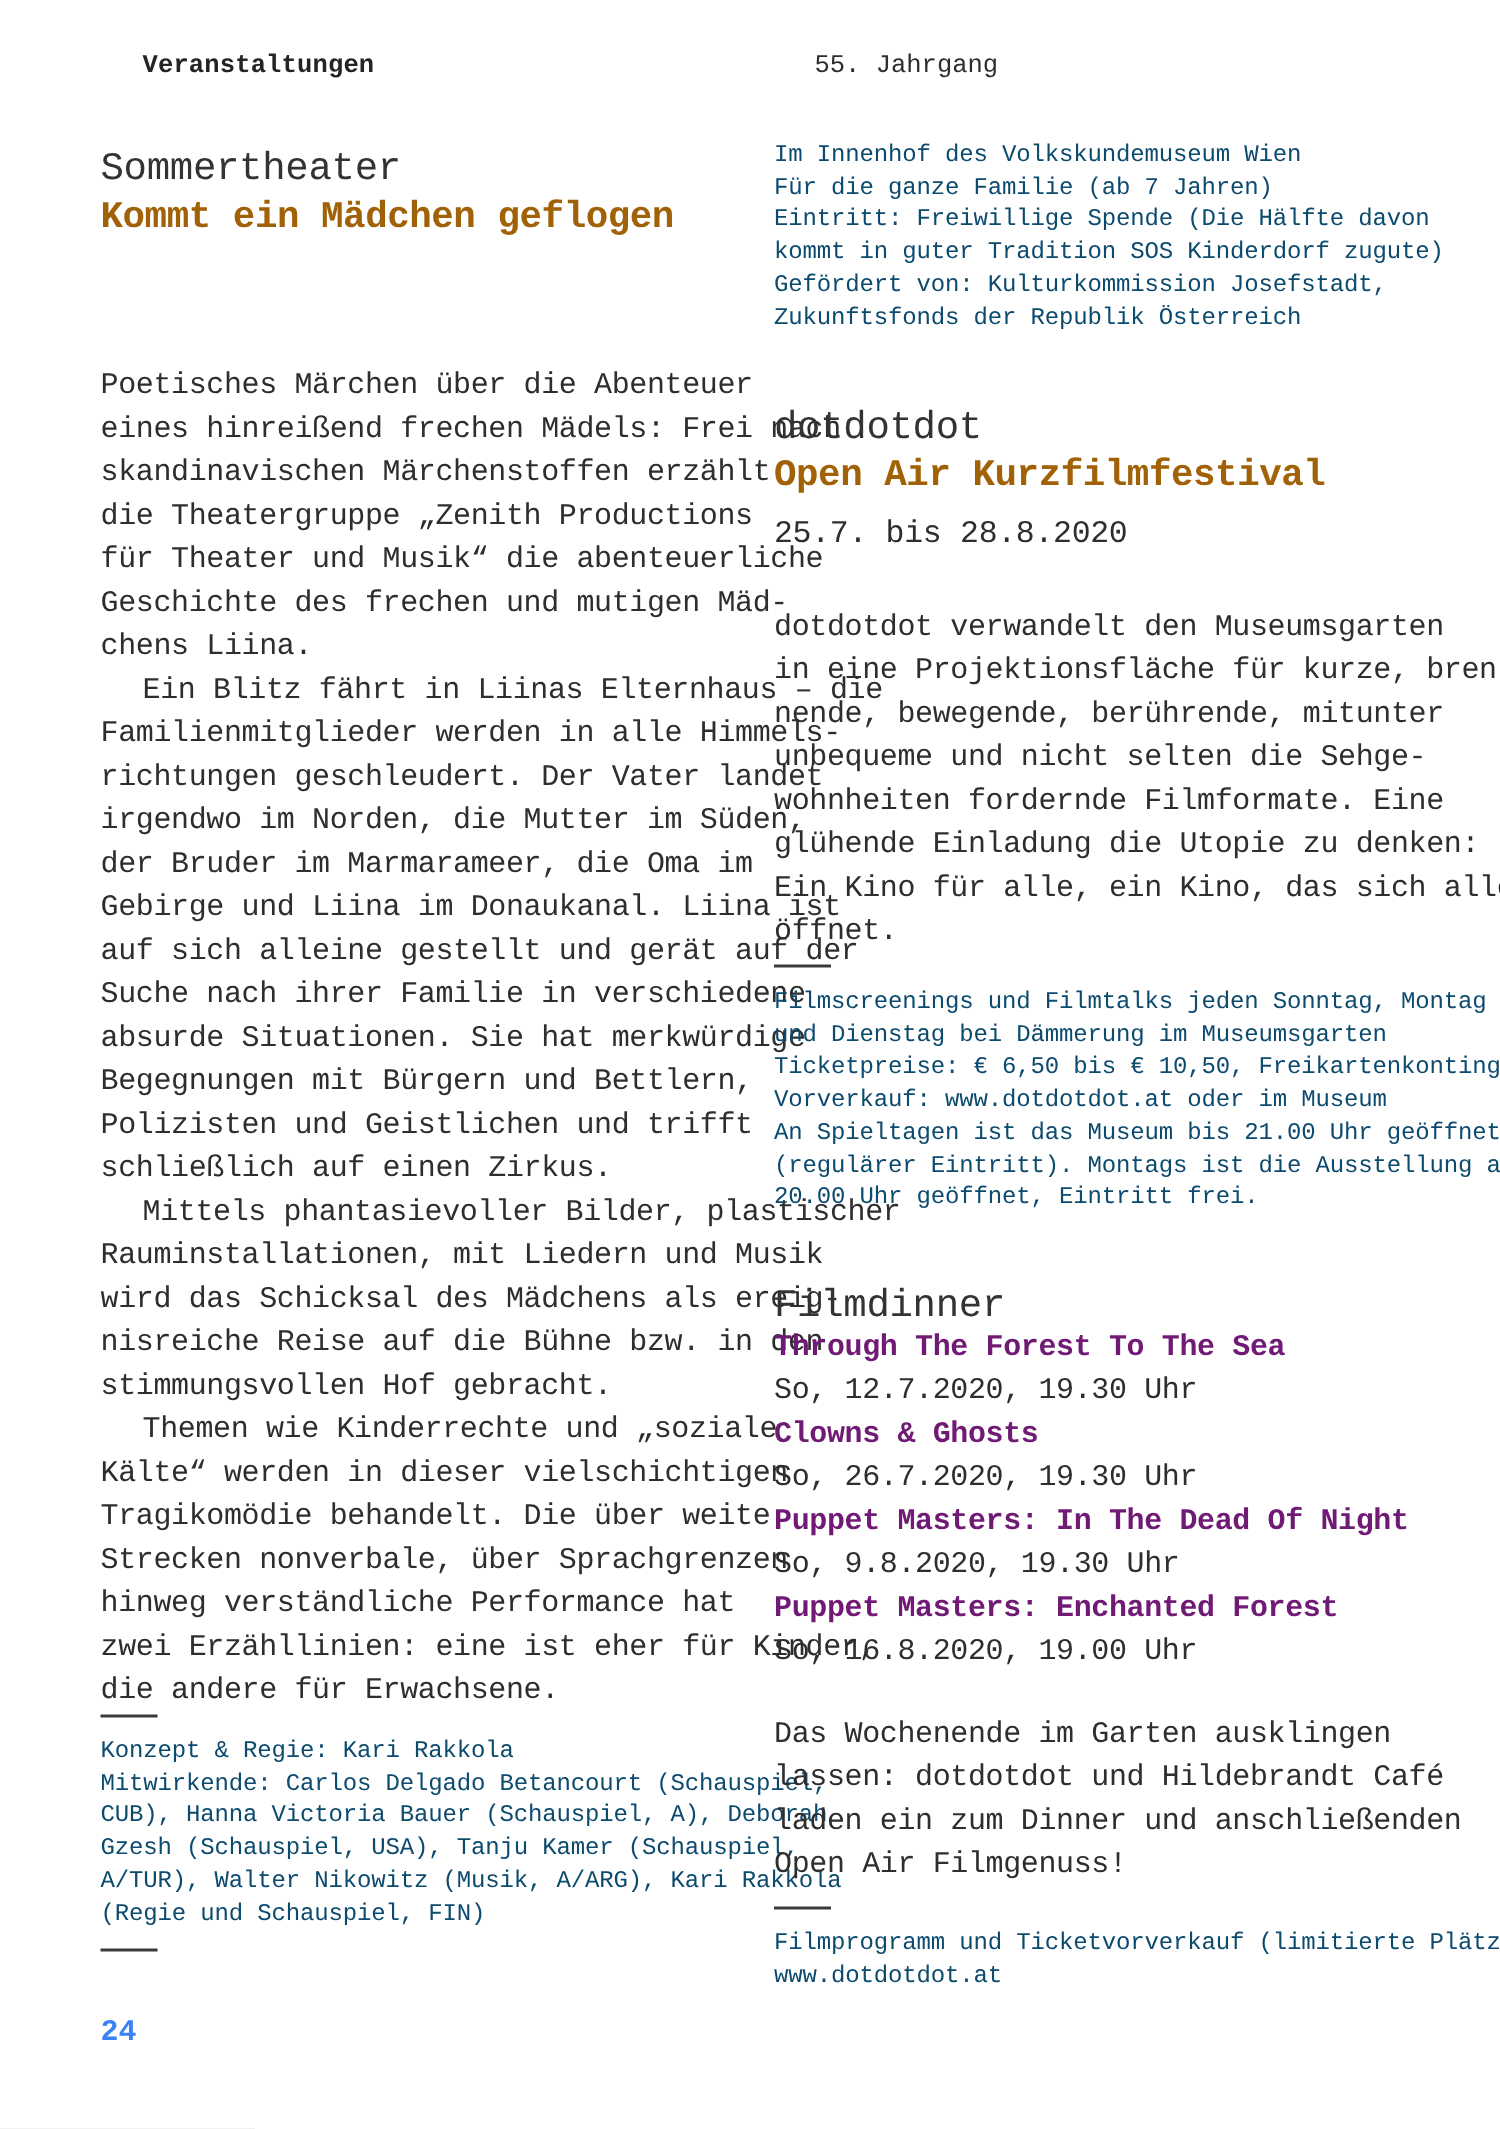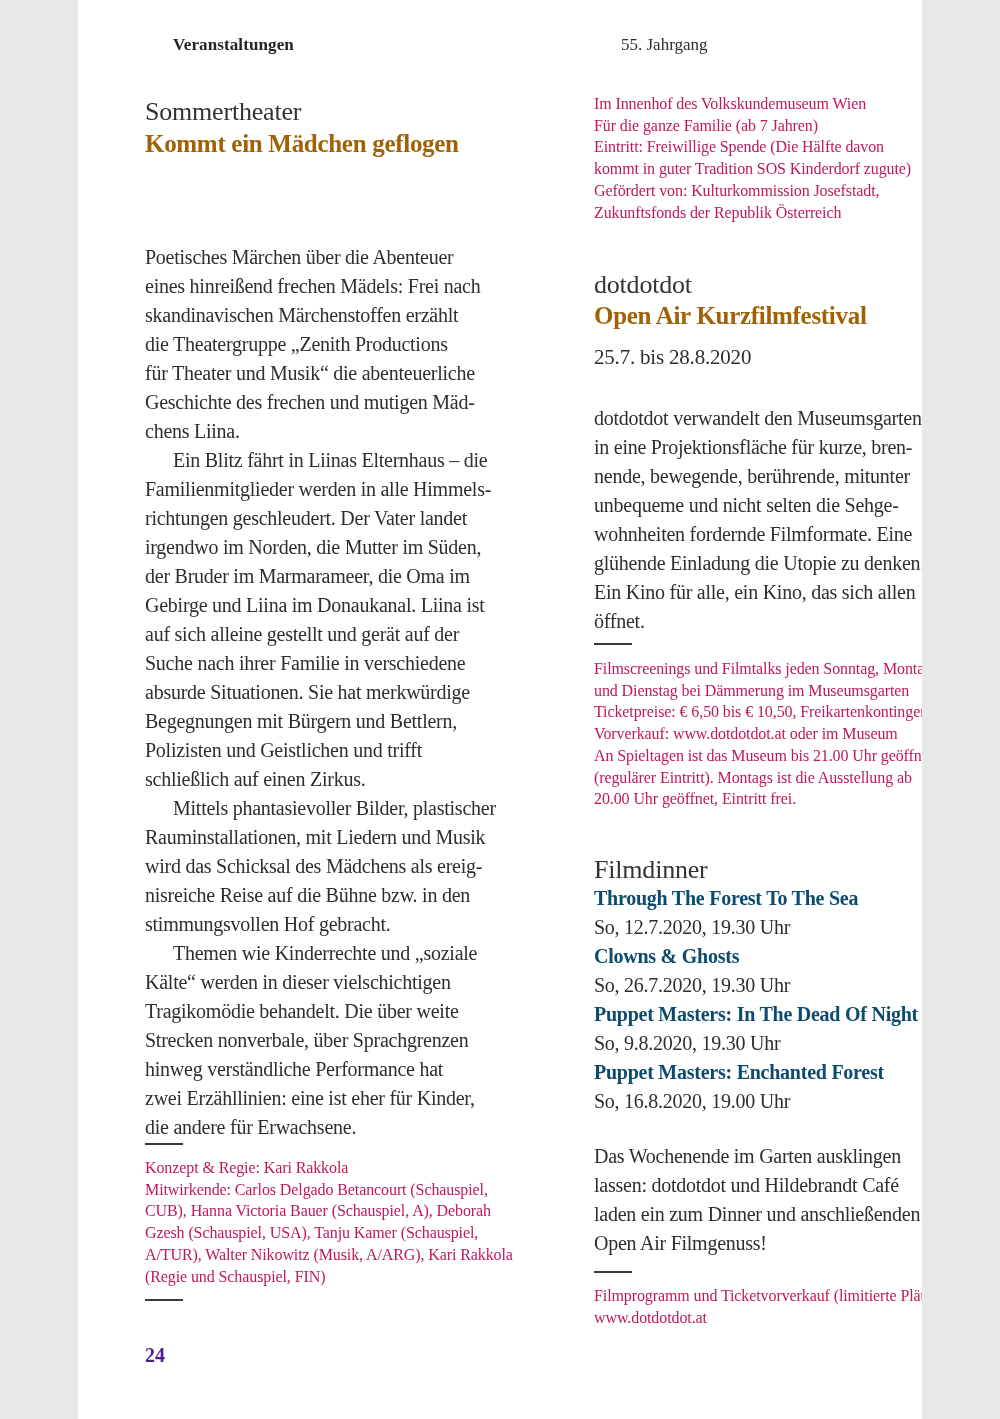--- a/index.html
+++ b/index.html
@@ -1,61 +1,61 @@
 <!DOCTYPE html>
 <html lang="de"><head>
 <meta charset="utf-8">
 <style>
   html,body { margin:0; padding:0; background:#e8e8e8; }
   .page {
     position:relative;
-    width:844px; height:1419px;
+    width:1000px; height:1419px;
     margin:0 auto;
     background:#ffffff;
-    font-family:Liberation Serif, serif;
+    font-family:Liberation Mono, monospace;
     color:#2e2e2e;
     overflow:hidden;
   }
   .pre { white-space:pre; }
 
   
   .hdr-left  { position:absolute; left:95px;  top:35px; font-size:17px; font-weight:700; color:#242424; letter-spacing:.1px; }
   .hdr-right { position:absolute; left:543px; top:35px; font-size:17px; font-weight:400; color:#2e2e2e; }
 
   
   .kicker { font-size:26px; font-weight:300; color:#333333; letter-spacing:-.2px; }
   .title  { font-size:25px; font-weight:700; color:#a16207; letter-spacing:-.3px; }
   .datev  { font-size:21px; font-weight:400; color:#2e2e2e; letter-spacing:-.2px; }
   .body   { font-size:20px; line-height:29px; letter-spacing:-.25px; color:#2e2e2e; }
-  .small  { font-size:16px; line-height:21.7px; letter-spacing:-.1px; color:#be185d; }
+  .small  { font-size:16px; line-height:21.7px; letter-spacing:-.1px; color:#0c4a6e; }
   .rule   { width:38px; height:0; border-top:2px solid #3a3a3a; }
   .body p { margin:0; }
   .body p.indent { text-indent:28px; }
 
   
   .lc-kicker  { position:absolute; left:67px; top:97px;  }
   .lc-title   { position:absolute; left:67px; top:130px; }
   .lc-date    { position:absolute; left:67px; top:172px; }
   .lc-body    { position:absolute; left:67px; top:243px; width:425px; }
   .lc-rule1   { position:absolute; left:67px; top:1143px; }
   .lc-credits { position:absolute; left:67px; top:1157px; width:430px; }
   .lc-rule2   { position:absolute; left:67px; top:1299px; }
-  .page-num   { position:absolute; left:67px; top:1344px; font-size:20px; font-weight:700; color:#4c1d95; }
+  .page-num   { position:absolute; left:67px; top:1344px; font-size:20px; font-weight:700; color:#3b82f6; }
 
   
   .rc-info    { position:absolute; left:516px; top:93px;  width:440px; }
   .rc-kicker  { position:absolute; left:516px; top:270px; }
   .rc-title   { position:absolute; left:516px; top:302px; }
   .rc-date    { position:absolute; left:516px; top:345px; }
   .rc-body    { position:absolute; left:516px; top:404px; width:440px; }
   .rc-rule1   { position:absolute; left:516px; top:643px; }
   .rc-details { position:absolute; left:516px; top:658px; width:440px; }
   .rc-fdhead  { position:absolute; left:516px; top:855px; }
   .rc-films   { position:absolute; left:516px; top:884px; width:440px; }
-  .rc-films .ft { font-size:20px; font-weight:700; line-height:29px; letter-spacing:-.25px; color:#0c4a6e; }
+  .rc-films .ft { font-size:20px; font-weight:700; line-height:29px; letter-spacing:-.25px; color:#701a75; }
   .rc-films .fd { font-size:20px; font-weight:400; line-height:29px; letter-spacing:-.25px; color:#2e2e2e; }
   .rc-outro   { position:absolute; left:516px; top:1142px; width:440px; }
   .rc-rule2   { position:absolute; left:516px; top:1271px; }
   .rc-footer  { position:absolute; left:516px; top:1285px; width:440px; }
 </style>
 </head>
 <body>
 
 <div class="page">
 

